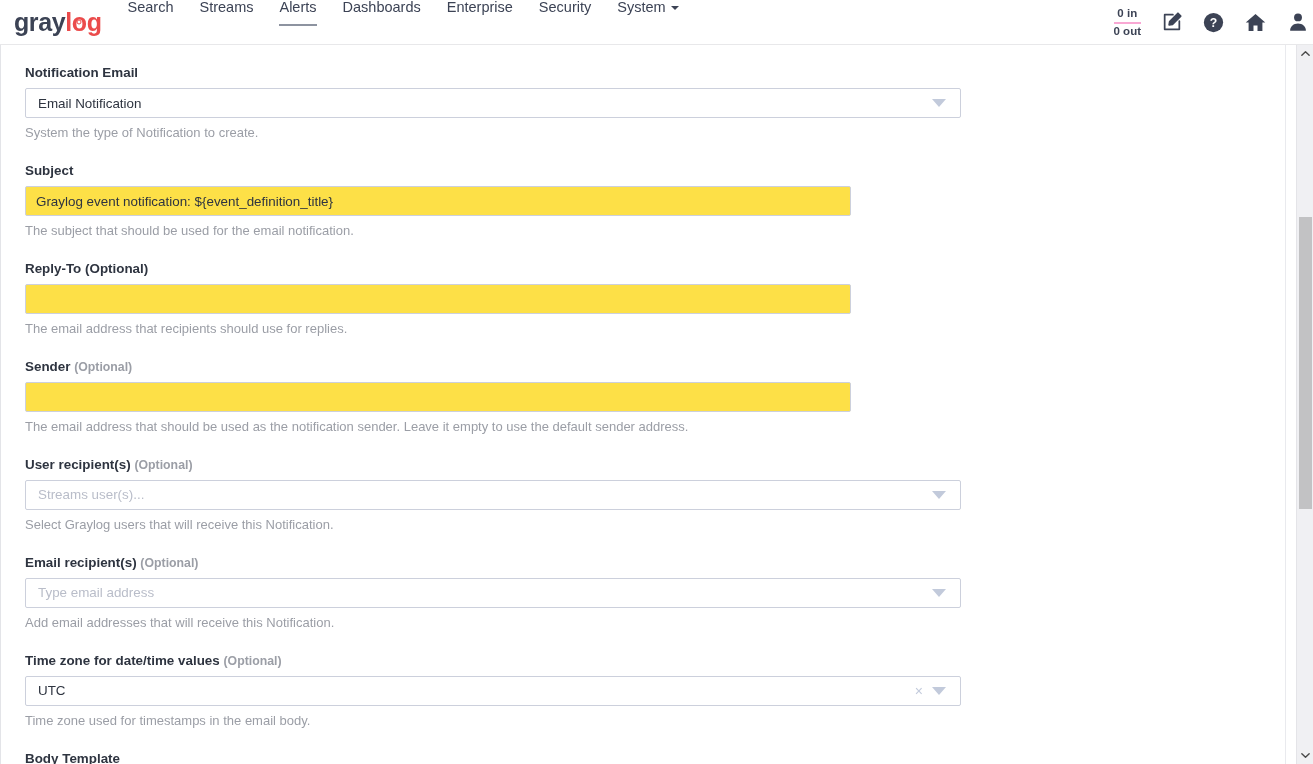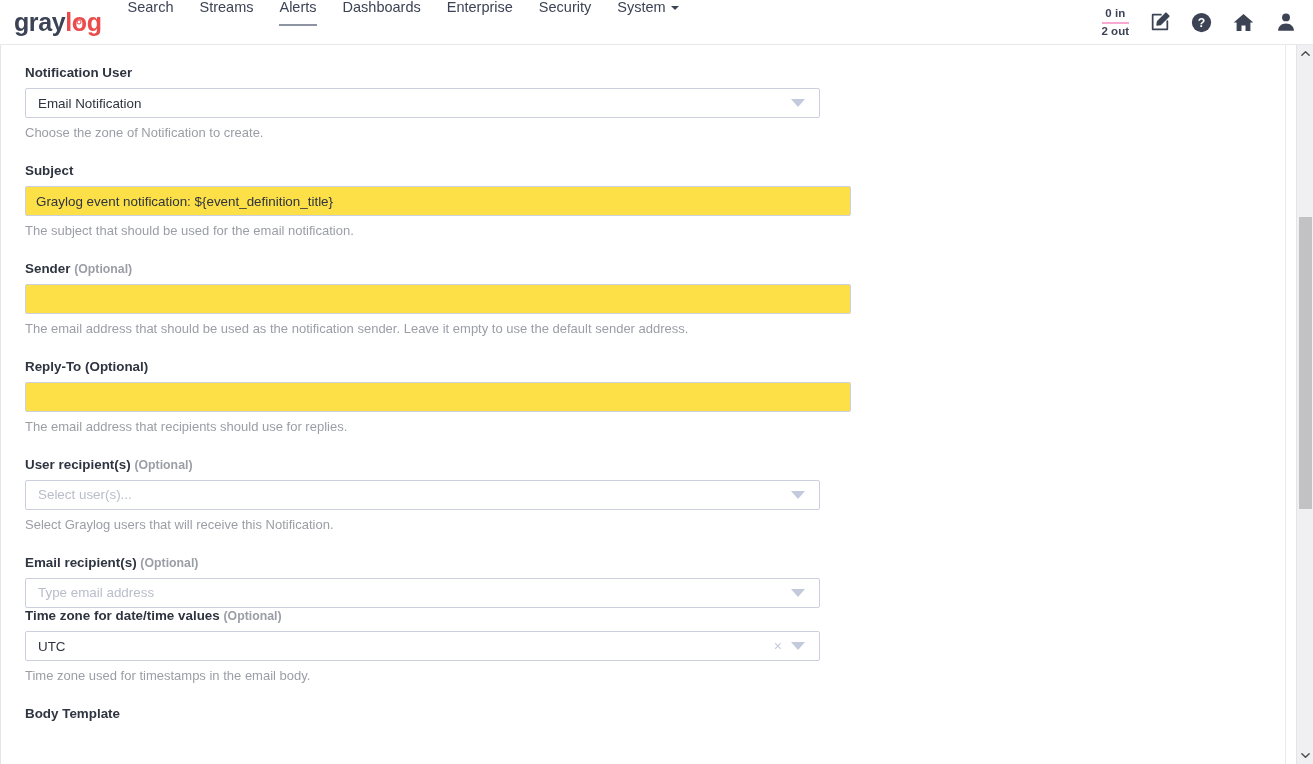--- a/index.html
+++ b/index.html
@@ -12,21 +12,21 @@
   }
 
   
   .navbar {
     position: relative;
     height: 45px;
     background: #ffffff;
     border-bottom: 1px solid #e8e8ea;
     display: flex;
     align-items: center;
-    padding: 0 16px 0 14px;
+    padding: 0 4px 0 14px;
   }
   .logo {
     font-size: 25px;
     font-weight: 700;
     letter-spacing: -0.4px;
     line-height: 1;
     display: flex;
     align-items: center;
     margin-right: 26px;
     user-select: none;
@@ -144,21 +144,21 @@
     background: #fde047;
     font-size: 13.4px;
     color: #2e3440;
     padding: 0 10px;
     display: flex;
     align-items: center;
     font-family: "Liberation Sans", sans-serif;
   }
 
   .select {
-    width: 795px;
+    width: 936px;
     height: 30px;
     border: 1px solid #ccd0dc;
     border-radius: 2px;
     background: #ffffff;
     display: flex;
     align-items: center;
     padding: 0 8px 0 12px;
     cursor: pointer;
   }
   .select .sel-value { font-size: 13.4px; color: #2e3440; flex: 1; }
@@ -228,21 +228,21 @@
     <a class="nav-link">Dashboards</a>
     <a class="nav-link">Enterprise</a>
     <a class="nav-link">Security</a>
     <a class="nav-link"><span>System</span><span class="caret-down"></span></a>
   </div>
 
   <div class="nav-right">
 
     <div class="traffic">
       <div class="topline"><b>0 in</b></div>
-      <div><b>2 out</b></div>
+      <div><b>0 out</b></div>
     </div>
 
     <div class="nav-icon">
       <svg width="22" height="22" viewBox="0 0 24 24" fill="none" stroke="#3c4355" stroke-width="1.9" stroke-linecap="round" stroke-linejoin="round">
         <path d="M4 4h9M4 4v16h16v-9"></path>
         <path d="M18.5 2.5l3 3-9 9-3.6.6.6-3.6z" fill="#3c4355" stroke="#3c4355"></path>
       </svg>
     </div>
 
     <div class="nav-icon">
@@ -267,72 +267,73 @@
 
   </div>
 </div>
 
 <div class="page">
 
   <div class="content-pane">
     <div class="form">
 
       <div class="field">
-        <div class="label">Notification User</div>
+        <div class="label">Notification Email</div>
         <div class="select">
           <span class="sel-value">Email Notification</span>
           <span class="tri"></span>
         </div>
-        <div class="help">Choose the zone of Notification to create.</div>
+        <div class="help">System the type of Notification to create.</div>
       </div>
 
       <div class="field">
         <div class="label">Subject</div>
         <div class="input">Graylog event notification: ${event_definition_title}</div>
         <div class="help">The subject that should be used for the email notification.</div>
       </div>
 
       <div class="field">
         <div class="label">
+          <span class="opt-dark">Reply-To (Optional)</span>
+        </div>
+        <div class="input"></div>
+        <div class="help">The email address that recipients should use for replies.</div>
+      </div>
+
+      <div class="field">
+        <div class="label">
           <span>Sender</span>
           <span class="opt-gray">(Optional)</span>
         </div>
         <div class="input"></div>
         <div class="help">The email address that should be used as the notification sender. Leave it empty to use the default sender address.</div>
       </div>
 
       <div class="field">
         <div class="label">
-          <span class="opt-dark">Reply-To (Optional)</span>
-        </div>
-        <div class="input"></div>
-        <div class="help">The email address that recipients should use for replies.</div>
-      </div>
-
-      <div class="field">
-        <div class="label">
           <span>User recipient(s)</span>
           <span class="opt-gray">(Optional)</span>
         </div>
         <div class="select">
-          <span class="sel-placeholder">Select user(s)...</span>
+          <span class="sel-placeholder">Streams user(s)...</span>
           <span class="tri"></span>
         </div>
         <div class="help">Select Graylog users that will receive this Notification.</div>
       </div>
 
       <div class="field">
         <div class="label">
           <span>Email recipient(s)</span>
           <span class="opt-gray">(Optional)</span>
         </div>
         <div class="select">
           <span class="sel-placeholder">Type email address</span>
           <span class="tri"></span>
         </div>
+        <div class="help">Add email addresses that will receive this Notification.</div>
       </div>
 
       <div class="field">
         <div class="label">
           <span>Time zone for date/time values</span>
           <span class="opt-gray">(Optional)</span>
         </div>
         <div class="select">
           <span class="sel-value">UTC</span>
           <span class="clear-x">×</span>

